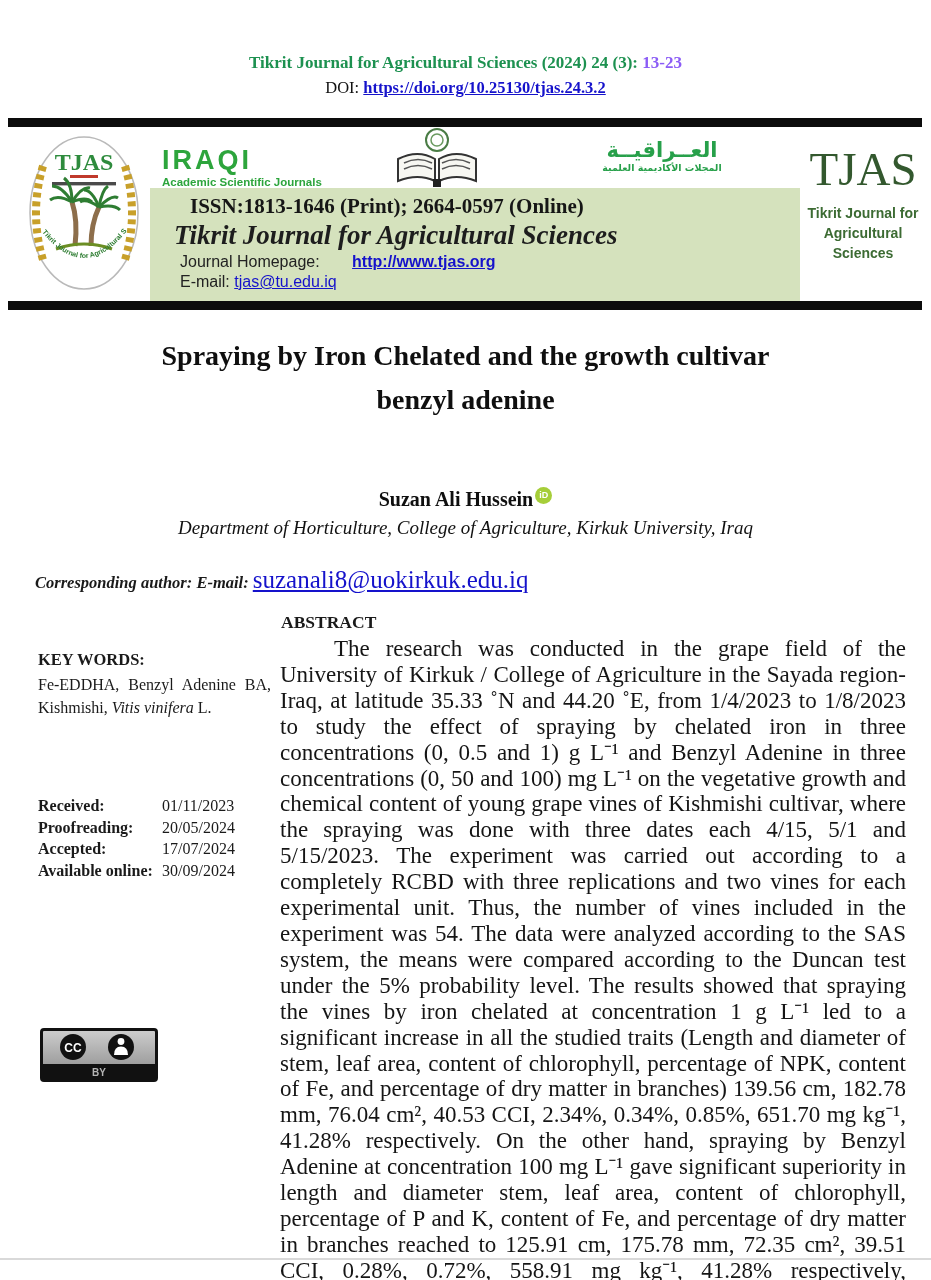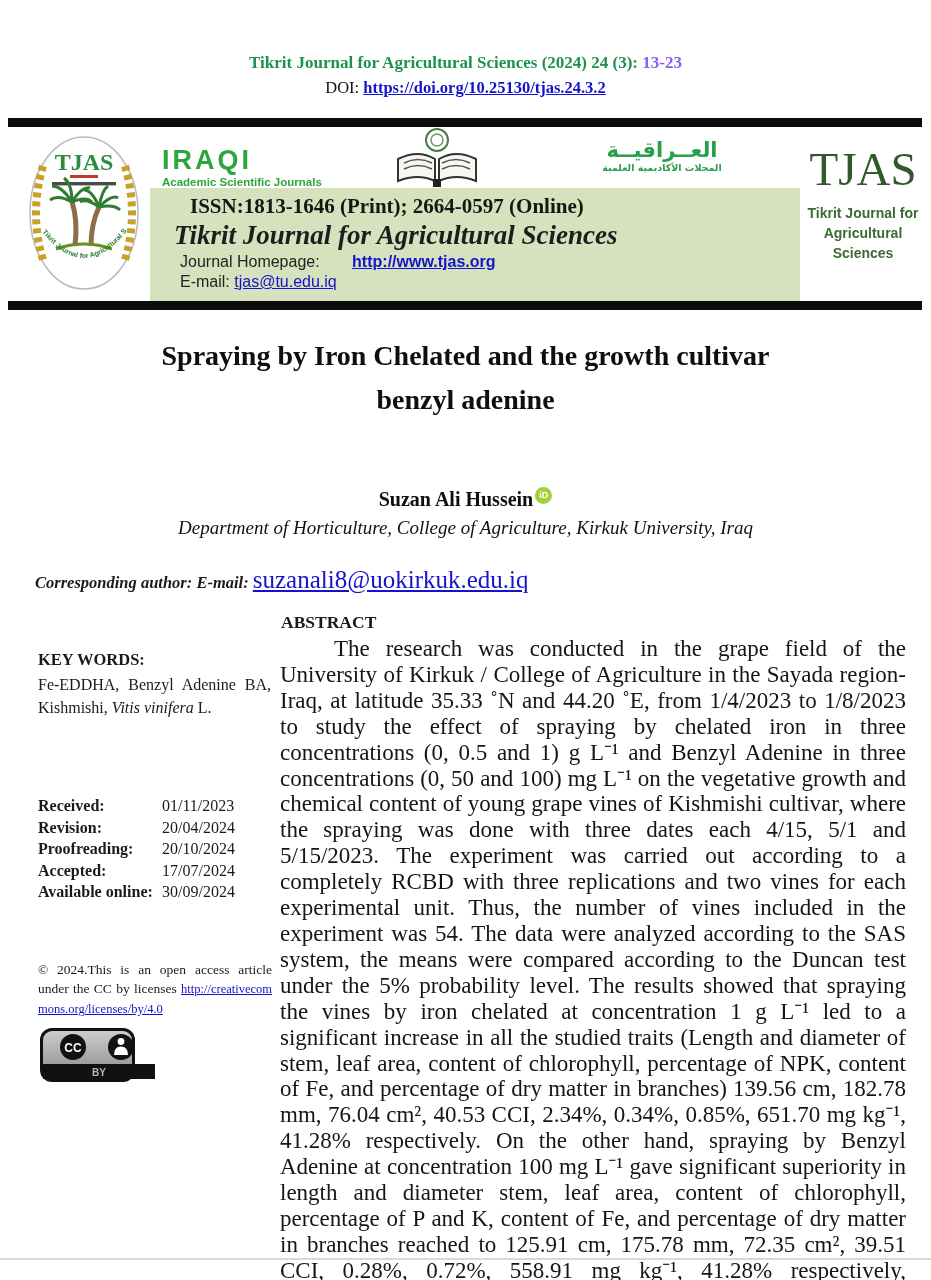--- a/index.html
+++ b/index.html
@@ -68,23 +68,23 @@
 
   .dates { position:absolute; left:38px; top:795px; width:240px; font-size:16px; }
   .dates .row { display:flex; line-height:21.6px; }
   .dates .lbl { font-weight:bold; width:124px; flex:none; }
   .dates .val { }
 
   .lic { position:absolute; left:38px; top:960px; width:234px; font-size:13.5px;
          text-align:justify; line-height:19px; }
   .lic .link { font-size:12.5px; color:#1512cb; text-decoration:underline; cursor:pointer; word-break:break-all; }
 
-  .ccbadge { position:absolute; left:40px; top:1028px; width:95px; height:54px;
+  .ccbadge { position:absolute; left:40px; top:1028px; width:118px; height:54px;
              background:linear-gradient(#cccccc,#8a8a8a); border:3px solid #111;
-             border-radius:12px; box-sizing:border-box; cursor:pointer; }
+             border-radius:4px; box-sizing:border-box; cursor:pointer; }
 
   
   .abs-h { position:absolute; left:281px; top:612px; font-size:17.5px; font-weight:bold; }
   .abs-p { position:absolute; left:280px; top:636px; width:626px;
            font-size:23px; line-height:25.9px; text-align:justify;
            text-indent:54px; color:#151515; }
 
   .footline { position:absolute; left:0; right:0; top:1258px; height:2px; background:#d9d9d9; }
 </style>
 </head>
@@ -180,38 +180,33 @@
     <div class="h">KEY WORDS:</div>
     <div class="body"><span>Fe-EDDHA, Benzyl Adenine BA, Kishmishi, </span><span class="it">Vitis vinifera</span><span> L.</span></div>
   </div>
 
   <div class="dates">
     <div class="row">
       <span class="lbl">Received:</span>
       <span class="val">01/11/2023</span>
     </div>
     <div class="row">
-      <span class="lbl">Revision:</span>
-      <span class="val">20/04/2024</span>
-    </div>
-    <div class="row">
       <span class="lbl">Proofreading:</span>
-      <span class="val">20/10/2024</span>
+      <span class="val">20/05/2024</span>
     </div>
     <div class="row">
       <span class="lbl">Accepted:</span>
       <span class="val">17/07/2024</span>
     </div>
     <div class="row">
       <span class="lbl">Available online:</span>
       <span class="val">30/09/2024</span>
     </div>
   </div>
 
-  <div class="lic"><span>© 2024.This is an open access  article under the CC by licenses </span><span class="link">http://creativecommons.org/licenses/by/4.0</span></div>
 
   <div class="ccbadge">
     <svg width="112" height="48" viewBox="0 0 112 48">
       <circle cx="30" cy="16" r="13" fill="#111"></circle>
       <text x="30" y="21" text-anchor="middle" font-family="Liberation Sans, sans-serif" font-size="12" font-weight="bold" fill="#ffffff">CC</text>
       <circle cx="78" cy="16" r="13" fill="#111"></circle>
       <circle cx="78" cy="10.5" r="3.4" fill="#ffffff"></circle>
       <path d="M71,24 Q71,15.5 78,15.5 Q85,15.5 85,24 Z" fill="#ffffff"></path>
       <rect x="0" y="33" width="112" height="15" fill="#111"></rect>
       <text x="56" y="44.5" text-anchor="middle" font-family="Liberation Sans, sans-serif" font-size="10" font-weight="bold" fill="#b5b5b5">BY</text>

